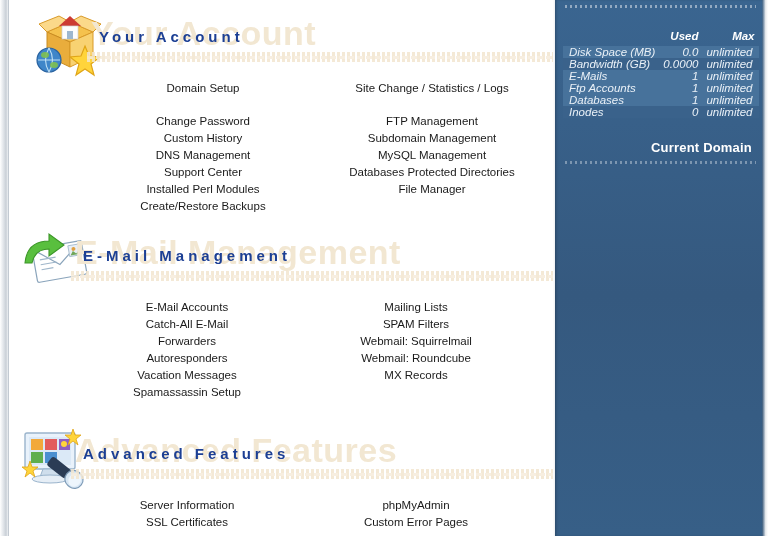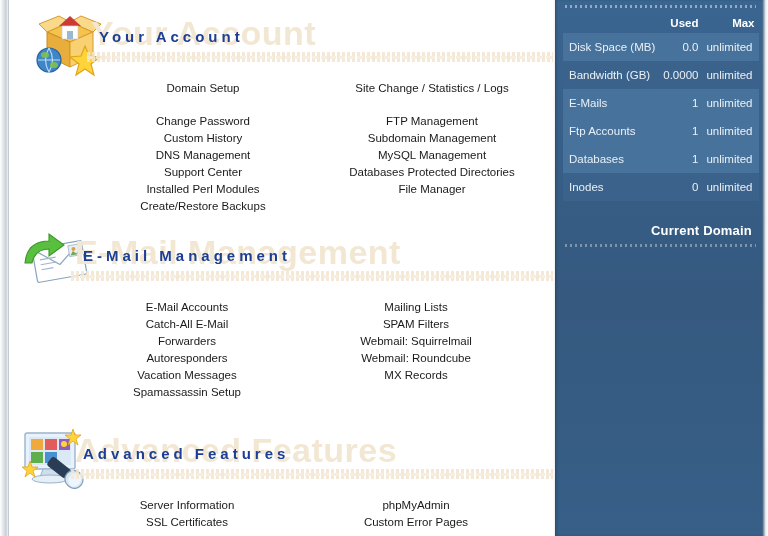--- a/index.html
+++ b/index.html
@@ -152,33 +152,34 @@
     margin: 5px 2px 0 2px;
     height: 3px;
     background: repeating-linear-gradient(to right,
       rgba(255,255,255,.45) 0px, rgba(255,255,255,.45) 2px,
       rgba(255,255,255,0) 2px, rgba(255,255,255,0) 5px);
   }
 
   table.stats {
     width: 100%;
     border-collapse: collapse;
-    margin-top: 7px;
+    margin-top: 20px;
     font-size: 11.5px;
+    font-style: italic;
   }
   table.stats th {
     font-size: 11.5px;
     font-weight: bold;
     color: #ffffff;
     text-align: right;
     padding: 2px 4px 4px 4px;
   }
   table.stats th.blank { }
   table.stats td {
-    padding: 8px 4px;
+    padding: 0 4px;
     color: #e9f0f7;
     white-space: nowrap;
   }
   table.stats td.label { text-align: left; padding-left: 6px; }
   table.stats td.used  { text-align: right; }
   table.stats td.max   { text-align: right; padding-right: 6px; }
   table.stats tr.odd  td { background: #47729b; }
   table.stats tr.even td { background: #3a628b; }
 
   .current-domain {

